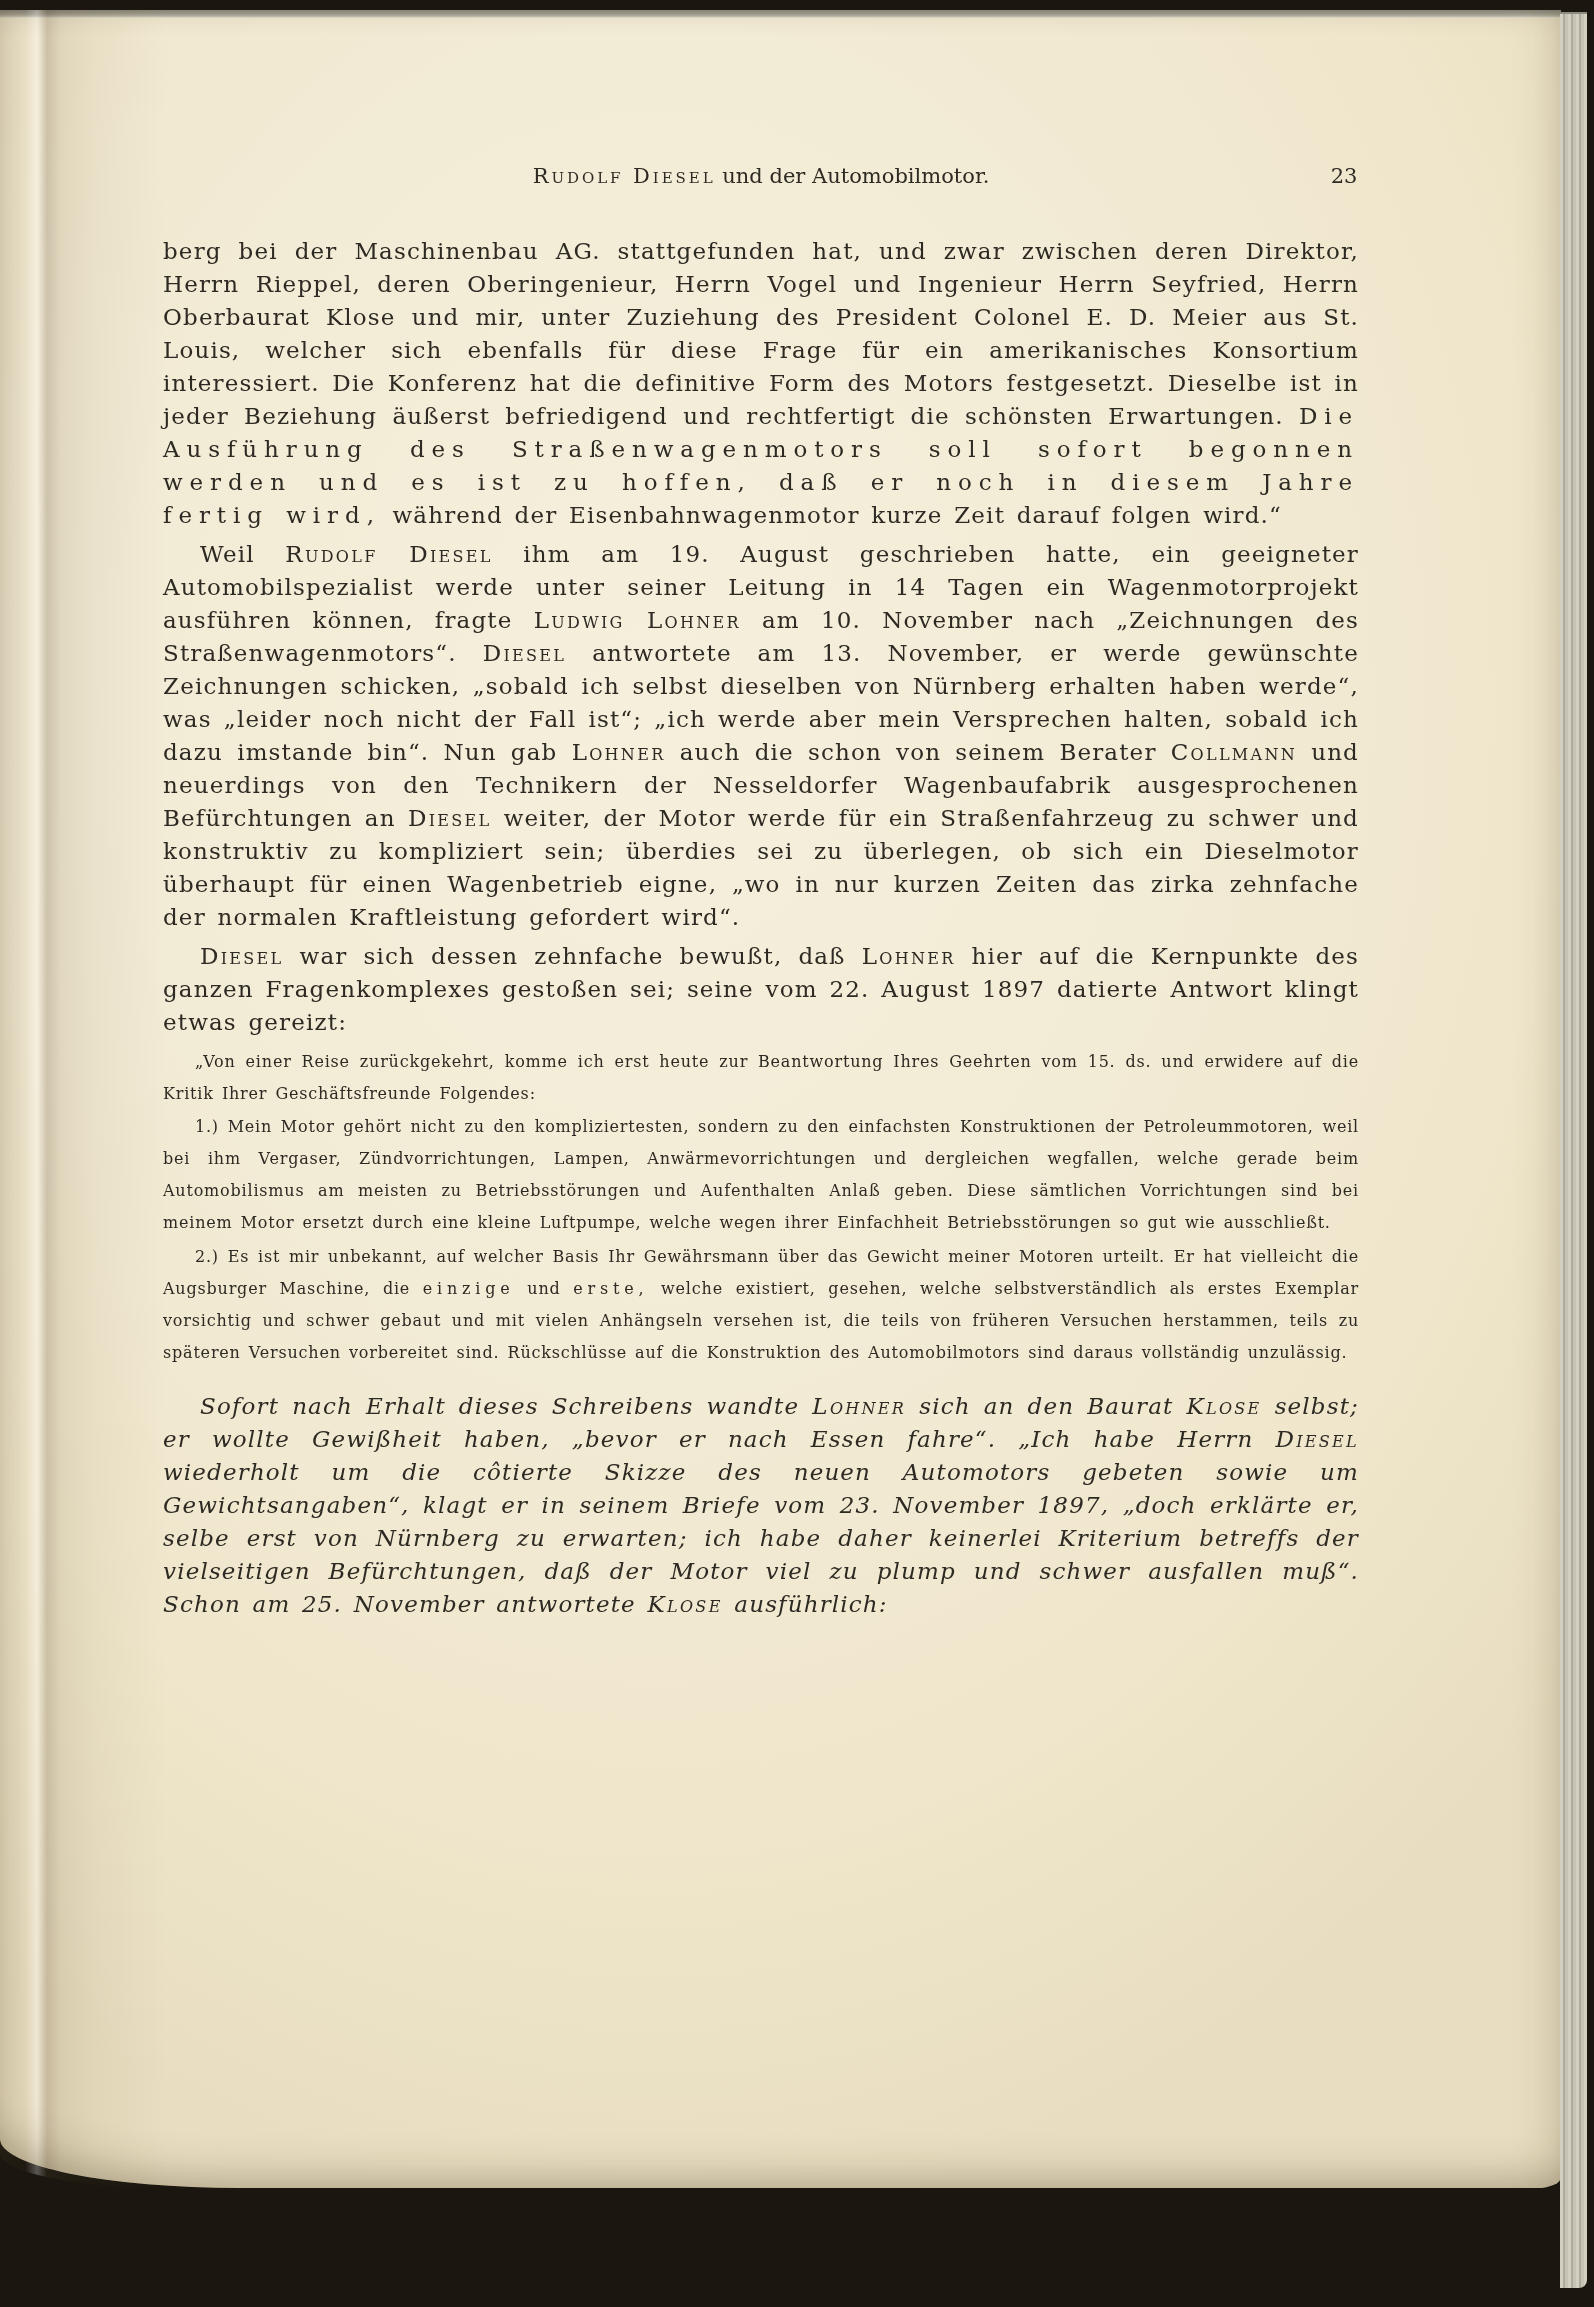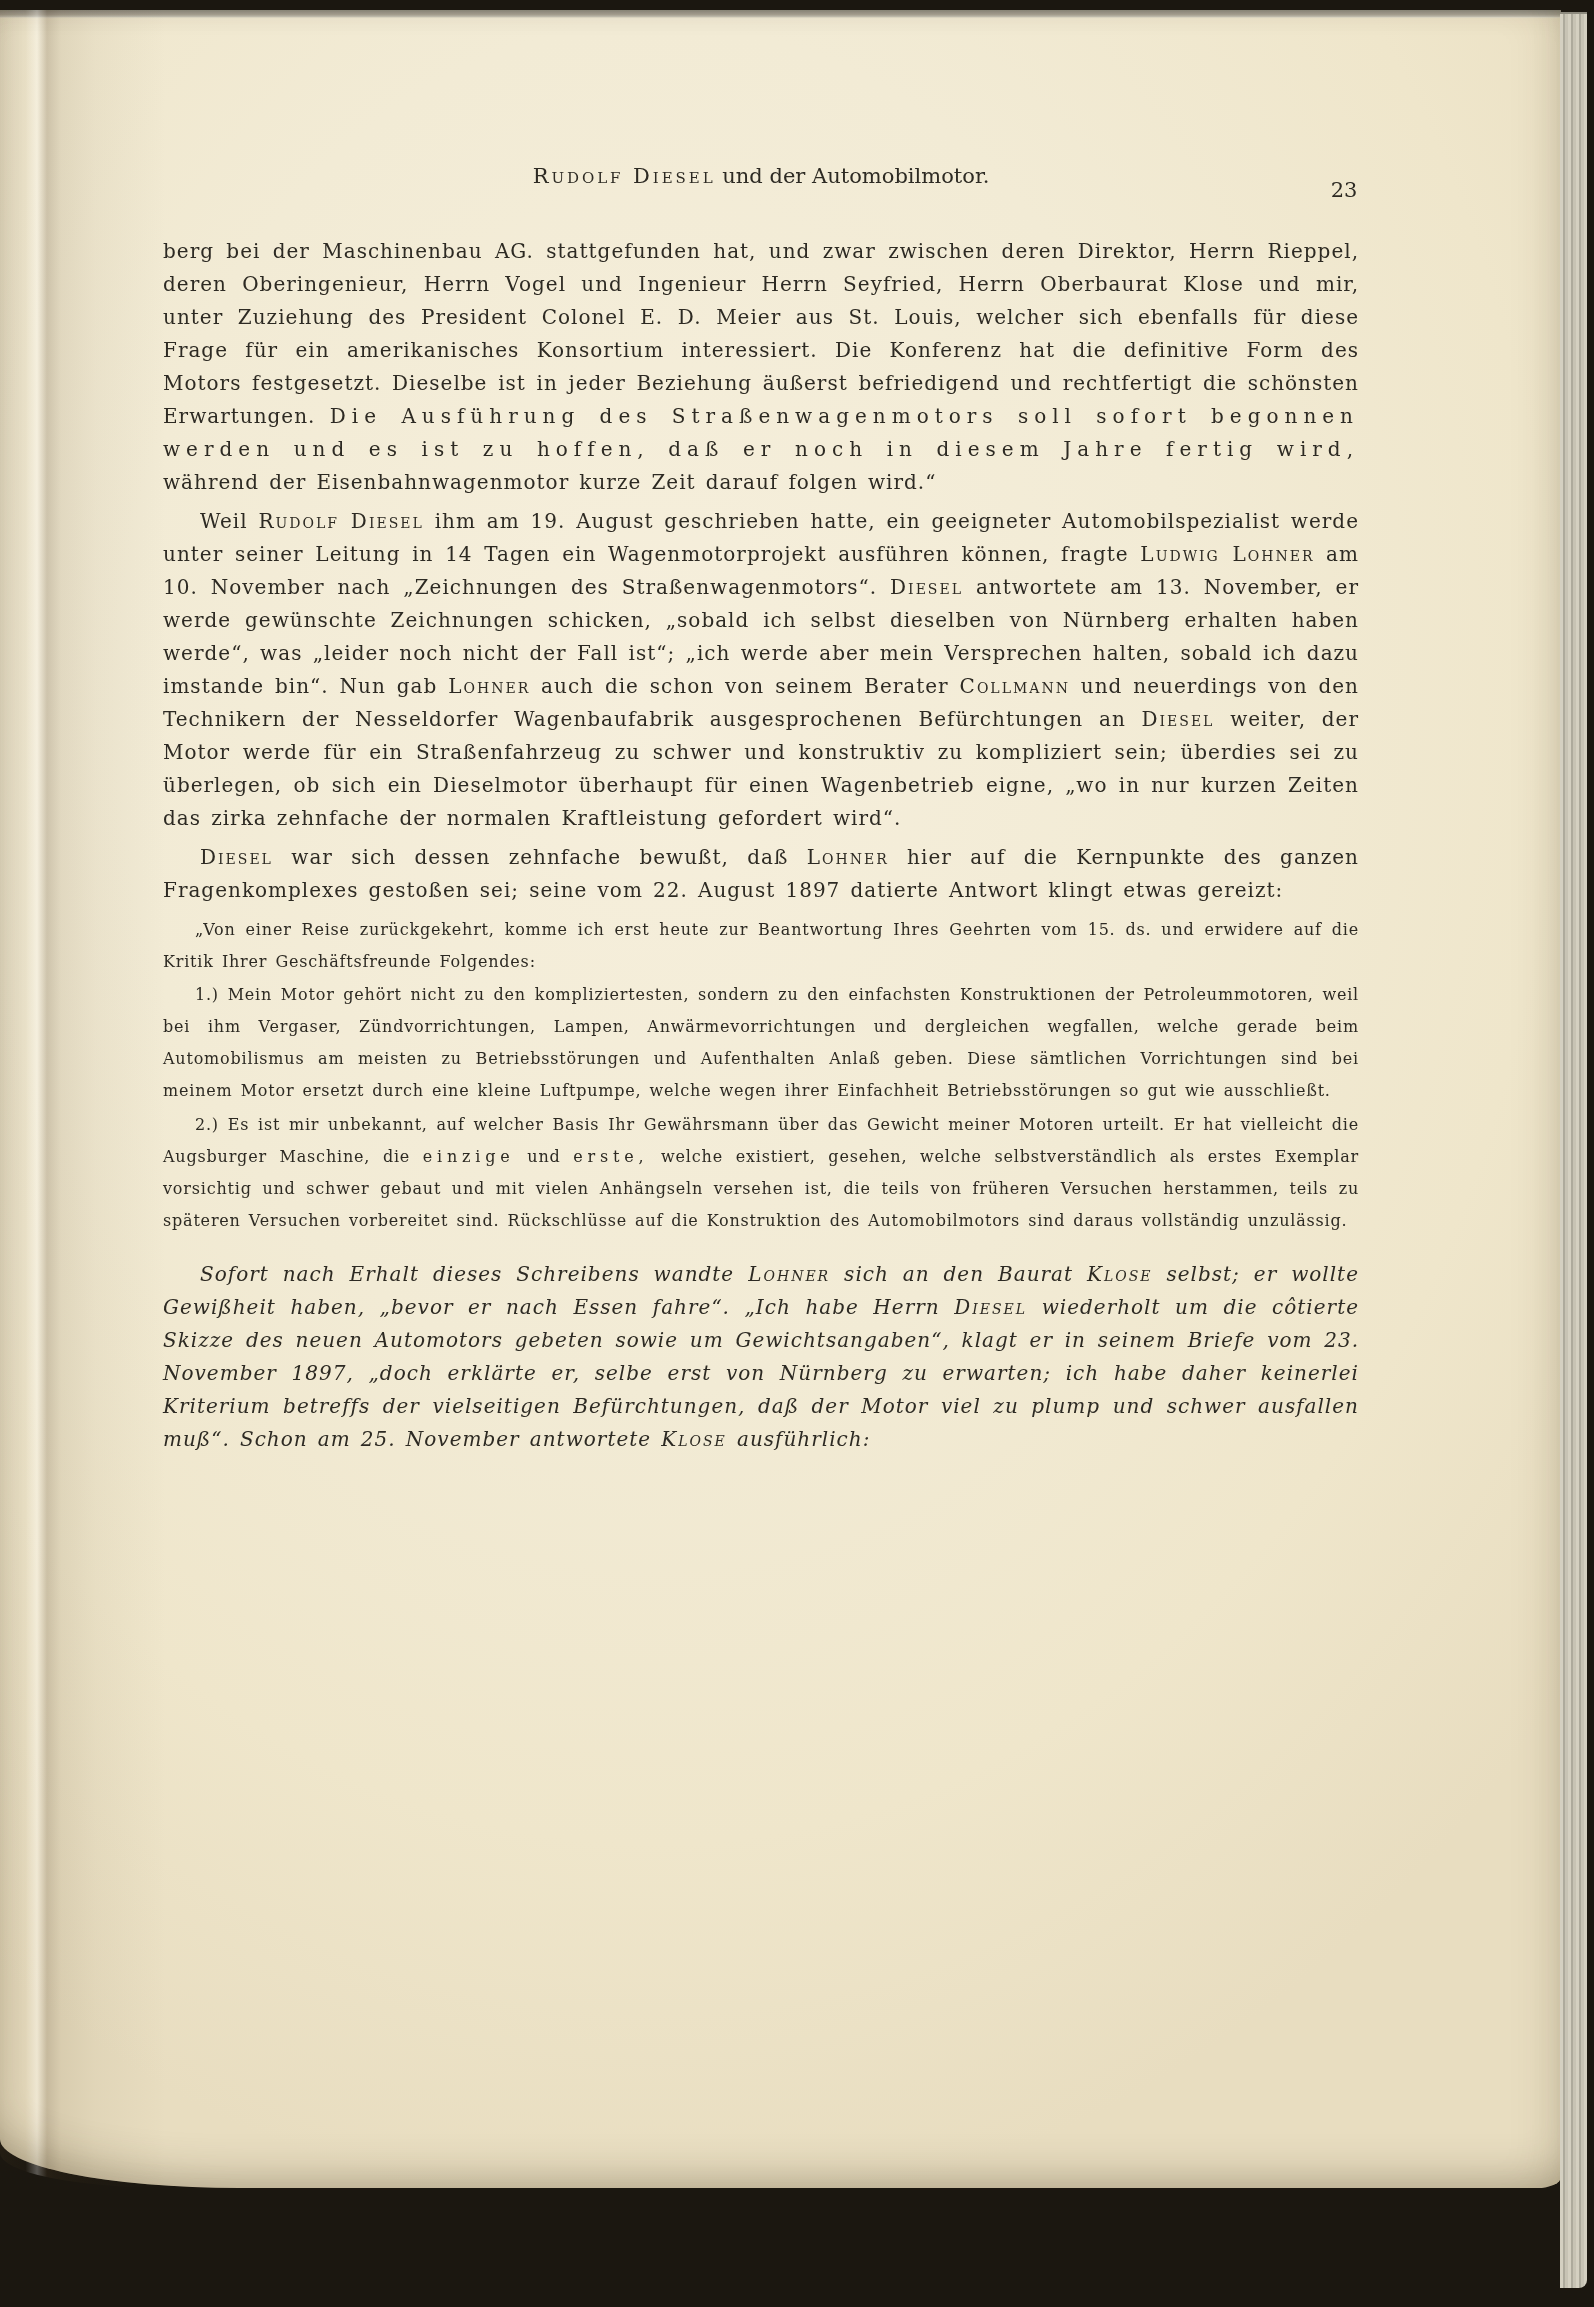--- a/index.html
+++ b/index.html
@@ -58,27 +58,27 @@
   }
   .running-head {
     position: relative;
     text-align: center;
     font-size: 21px;
     line-height: 27px;
     margin-bottom: 45px;
   }
   .running-head .seg-smallcaps { font-variant: small-caps; letter-spacing: 0.14em; }
   .page-number {
-    position: absolute; right: 1.6px; top: 14px;
+    position: absolute; right: 1.6px; top: 0;
     font-size: 21px;
   }
   .para {
     margin: 0 0 6.4px 0;
     text-align: justify;
-    font-size: 20px;
+    font-size: 23px;
     line-height: 33px;
     letter-spacing: 0.05em;
     word-spacing: 0.14em;
     hyphens: none;
   }
   .para.indented { text-indent: 37px; }
   .para.quote {
     font-size: 16px;
     line-height: 32px;
     text-indent: 32px;

